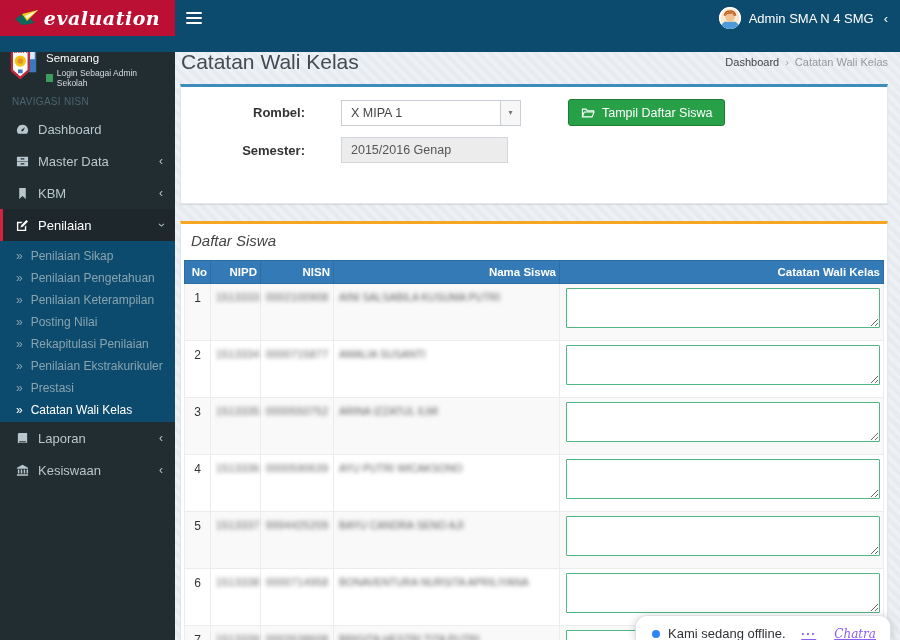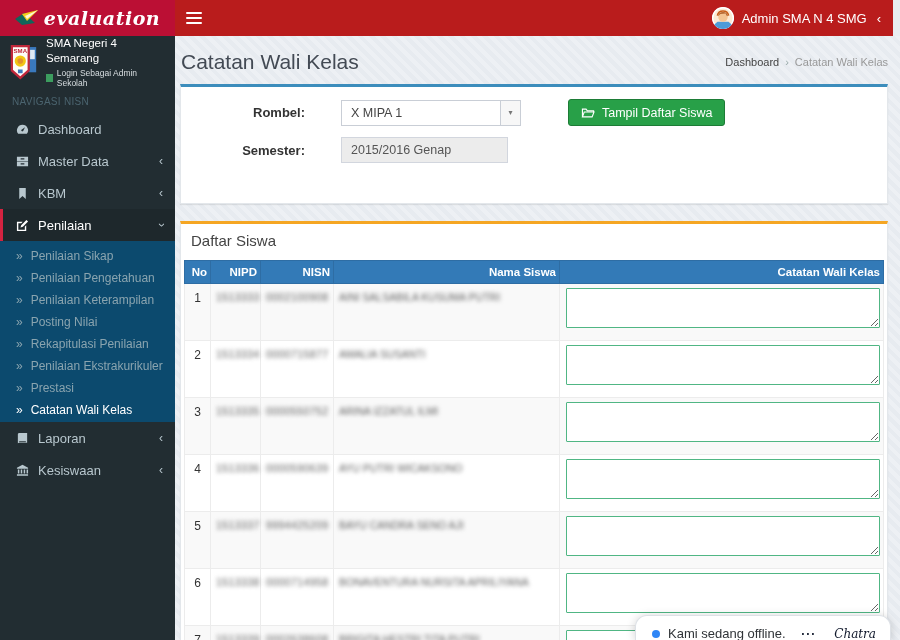--- a/index.html
+++ b/index.html
@@ -5,22 +5,22 @@
   * { box-sizing: border-box; margin: 0; padding: 0; }
   html, body { width: 900px; height: 640px; overflow: hidden; }
   body {
     font-family: "Liberation Sans", sans-serif;
     position: relative;
     background: #e9edf1;
   }
 
   
   .navbar {
-    position: absolute; top: 0; left: 0; right: 7px; height: 36px;
-    background: #b91c1c; z-index: 30;
+    position: absolute; top: 0; left: 0; right: 0; height: 52px;
+    background: #0c4a6e; z-index: 30;
   }
   .brand {
     position: absolute; left: 0; top: 0; width: 175px; height: 36px;
     background: #bb0f34; display: flex; align-items: center; justify-content: center;
     gap: 5px; cursor: pointer; text-decoration: none;
   }
   .brand-text {
     color: #fff; font-family: "DejaVu Serif", serif; font-style: italic;
     font-weight: bold; font-size: 19px; letter-spacing: .5px;
   }
@@ -107,21 +107,21 @@
     width: 167px; height: 26px; background: #ececec; border: 1px solid #d2d6de;
     font-size: 12.5px; color: #555; padding: 0 9px; font-family: "Liberation Sans", sans-serif;
   }
   .btn-green {
     margin-left: 47px; height: 27px; display: inline-flex; align-items: center; gap: 7px;
     background: #28a048; border: 1px solid #1d7c36; border-radius: 3px;
     color: #fff; font-size: 12.5px; padding: 0 12px; cursor: pointer;
     font-family: "Liberation Sans", sans-serif;
   }
 
-  .panel-title { font-size: 15px; color: #444; padding: 8px 10px; }
+  .panel-title { font-size: 15px; color: #444; padding: 8px 10px; font-style: italic; }
   .panel-body-table { padding: 3px; }
   table { width: 100%; border-collapse: collapse; table-layout: fixed; }
   th {
     background: #337ab7; color: #fff; font-size: 11.5px; font-weight: bold;
     text-align: right; padding: 5px 3px; border: 1px solid #2e6da4;
   }
   td {
     border: 1px solid #ececec; font-size: 10.5px; color: #606060;
     vertical-align: top; padding: 7px 5px 9px;
   }
@@ -139,21 +139,21 @@
   
   .chat-widget {
     position: absolute; right: 9px; bottom: 0; width: 256px; height: 25px;
     background: #fff; border: 1px solid #dde1e6; border-bottom: none;
     border-radius: 12px 12px 0 0; box-shadow: 0 1px 10px rgba(0,0,0,.18);
     display: flex; align-items: center; gap: 8px; padding: 11px 14px 0 16px;
     z-index: 40; cursor: pointer;
   }
   .chat-dot { width: 8px; height: 8px; border-radius: 50%; background: #2f86f6; flex: 0 0 8px; }
   .chat-status { font-size: 13px; color: #2f3337; }
-  .chat-brand { margin-left: auto; color: #0f172a; font-size: 12px; display: flex; align-items: center; gap: 18px; }
+  .chat-brand { margin-left: auto; color: #8b5cf6; font-size: 12px; display: flex; align-items: center; gap: 18px; text-decoration: underline; }
   .chat-dots::before { content: "\00B7\00B7\00B7"; font-weight: bold; letter-spacing: 1px; }
   .chat-brand i { font-family: "DejaVu Serif", serif; font-style: italic; }
 </style>
 </head>
 <body>
 
 <div class="app">
 
   <header class="navbar">
     <a class="brand">

